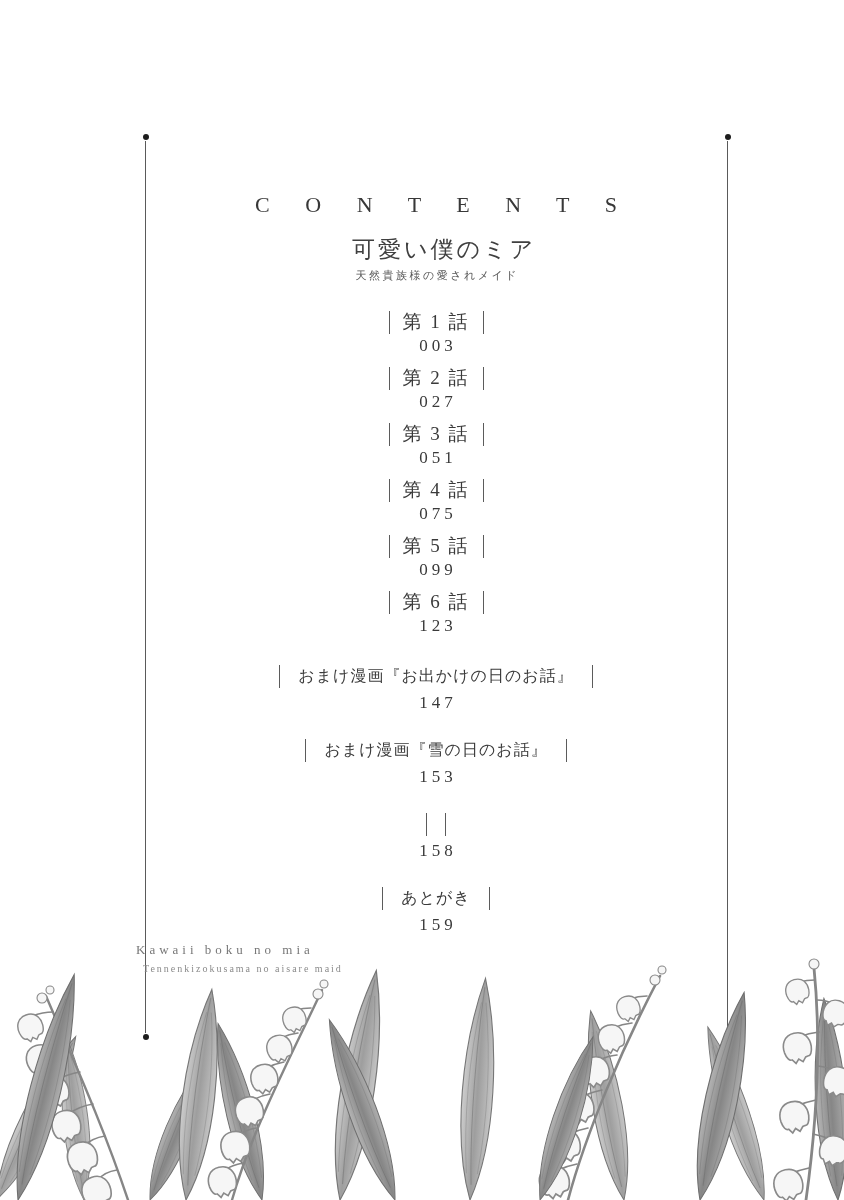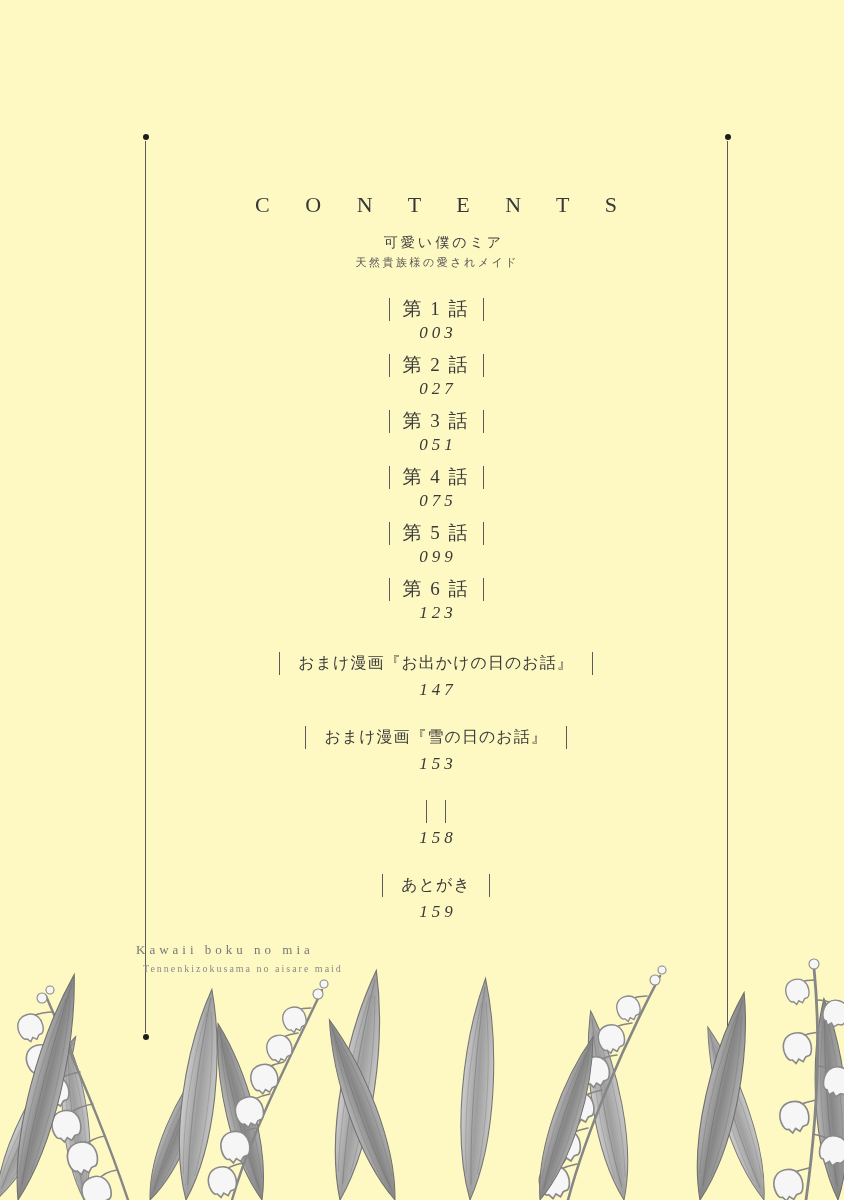--- a/index.html
+++ b/index.html
@@ -1,20 +1,20 @@
 <!DOCTYPE html>
 <html><head>
 <meta charset="utf-8">
 <style>
   html,body{margin:0;padding:0;background:#e8e8e8;}
   .page{
     position:relative;
     width:844px;height:1200px;
     margin:0 auto;
-    background:#fef9c3;
+    background:#ffffff;
     overflow:hidden;
     font-family:"Liberation Serif","DejaVu Serif",serif;
     color:#3c3c3c;
   }
   
   .trim{
     position:absolute;top:141px;height:892px;width:1px;
     background:#5a5a5a;
   }
   .trim.left{left:145px;}
@@ -32,39 +32,39 @@
     text-align:center;
   }
   .heading{
     margin:192px 0 0;
     font-size:22px;font-weight:400;
     letter-spacing:15px;padding-left:15px;
     color:#383838;
   }
   .series-title{
     margin-top:16px;
-    font-size:14px;letter-spacing:3px;padding-left:16px;
+    font-size:23px;letter-spacing:3px;padding-left:16px;
     color:#404040;
   }
   .series-subtitle{
     margin-top:3px;
     font-size:11px;letter-spacing:2.5px;padding-left:2.5px;
     color:#555;
   }
   .chapters{margin-top:26px;}
   .entry{margin-bottom:8px;}
   .entry-line{
     display:flex;align-items:center;justify-content:center;
     column-gap:13px;height:26px;
   }
   .vbar{width:1px;height:23px;background:#5b5b5b;}
   .chapter-label{font-size:19px;letter-spacing:2px;color:#3a3a3a;white-space:pre;}
   .entry-page{
     font-size:17px;letter-spacing:4px;padding-left:4px;
-    height:22px;line-height:22px;color:#3a3a3a;font-style:italic;
+    height:22px;line-height:22px;color:#3a3a3a;
   }
   .extras{margin-top:26px;}
   .extra{margin-bottom:22px;}
   .extra .entry-line{column-gap:18px;height:27px;}
   .extra-label{font-size:16px;letter-spacing:1px;color:#3a3a3a;}
   .extra .entry-page{height:25px;line-height:25px;}
 
   .footer{
     position:absolute;left:132px;top:942px;width:582px;
   }

